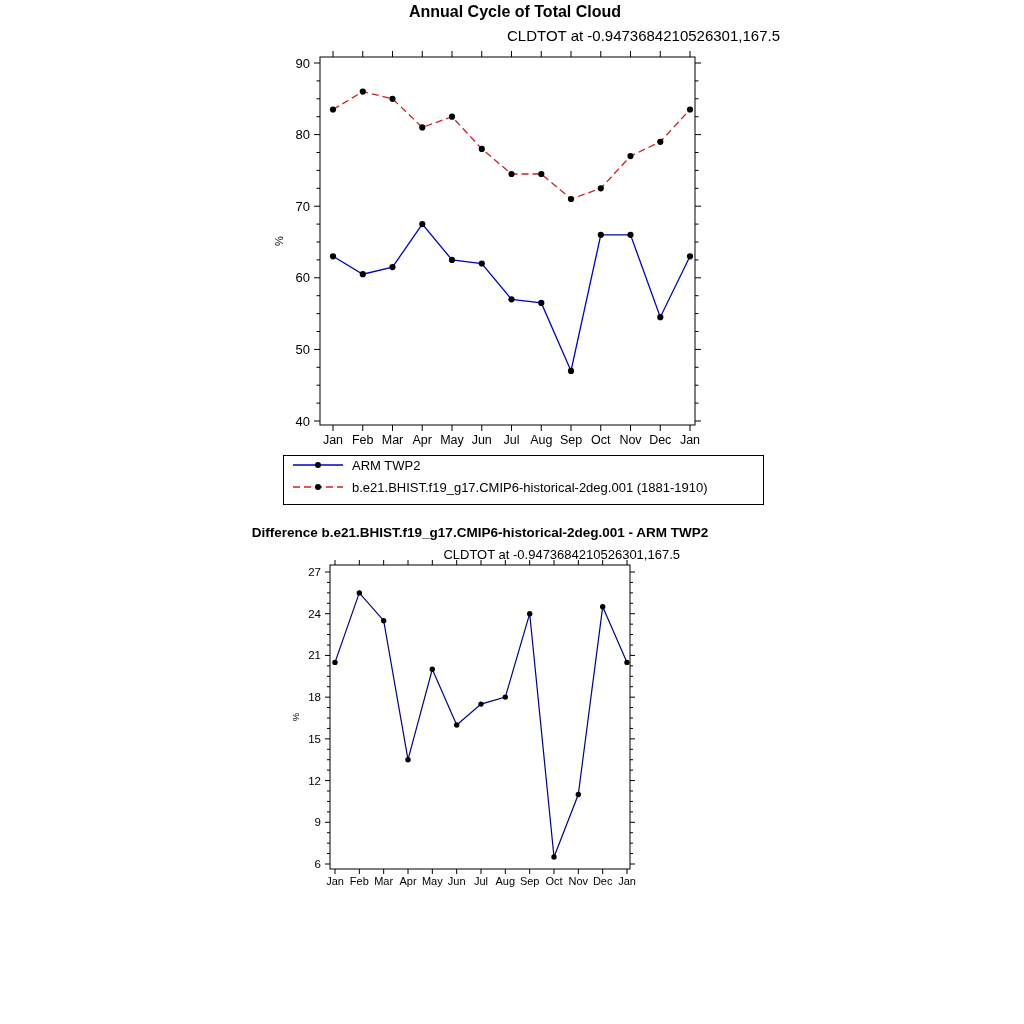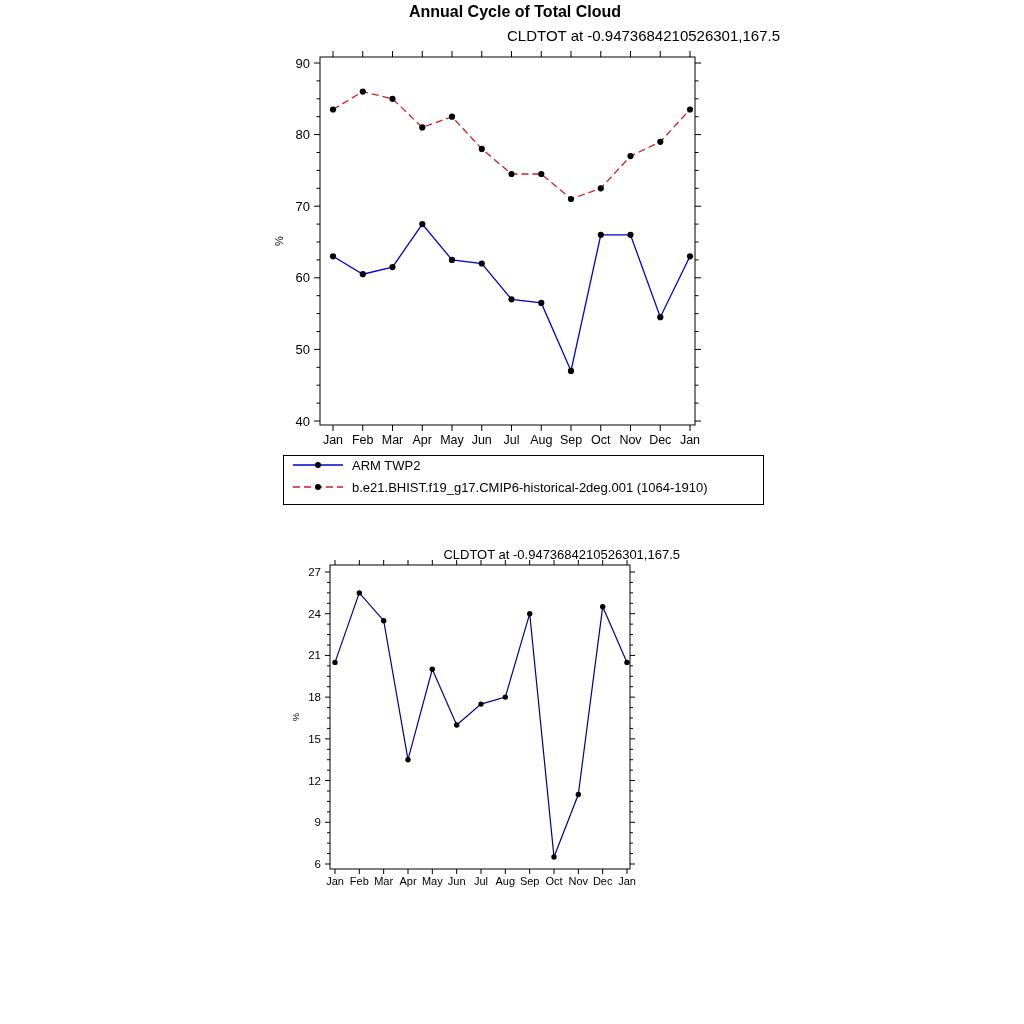--- a/index.html
+++ b/index.html
@@ -146,24 +146,25 @@
           <line x1="2" y1="7" x2="52" y2="7" stroke="#0000cc" stroke-width="1.3"></line>
           <circle cx="27" cy="7" r="3" fill="#000000"></circle>
         </svg>
         <span>ARM TWP2</span>
       </div>
       <div class="legend-row">
         <svg width="54" height="14">
           <line x1="2" y1="7" x2="52" y2="7" stroke="#cc2222" stroke-width="1.3" stroke-dasharray="7,4"></line>
           <circle cx="27" cy="7" r="3" fill="#000000"></circle>
         </svg>
-        <span>b.e21.BHIST.f19_g17.CMIP6-historical-2deg.001 (1064-1910)</span>
+        <span>b.e21.BHIST.f19_g17.CMIP6-historical-2deg.001 (1881-1910)</span>
       </div>
     </div>
 
+  <div class="abs chart-title" style="left:180px;top:525px;width:600px;font-size:13.5px;">Difference b.e21.BHIST.f19_g17.CMIP6-historical-2deg.001 - ARM TWP2</div>
   <div class="abs chart-subtitle" style="left:280px;top:547px;width:400px;font-size:13px;">CLDTOT at -0.9473684210526301,167.5</div>
   <svg id="chart1" class="abs" style="left:280px;top:560px;" width="400" height="332">
       <rect x="50" y="5" width="300" height="304" fill="none" stroke="#000" stroke-width="1"></rect>
       <line x1="50" y1="304" x2="45" y2="304" stroke="#000" stroke-width="1"></line>
       <line x1="350" y1="304" x2="355" y2="304" stroke="#000" stroke-width="1"></line>
       <text x="41" y="308.025" text-anchor="end" font-size="11.5" fill="#000">6</text>
       <line x1="50" y1="293.57142857142856" x2="47" y2="293.57142857142856" stroke="#000" stroke-width="1"></line>
       <line x1="350" y1="293.57142857142856" x2="353" y2="293.57142857142856" stroke="#000" stroke-width="1"></line>
       <line x1="50" y1="283.14285714285717" x2="47" y2="283.14285714285717" stroke="#000" stroke-width="1"></line>
       <line x1="350" y1="283.14285714285717" x2="353" y2="283.14285714285717" stroke="#000" stroke-width="1"></line>

